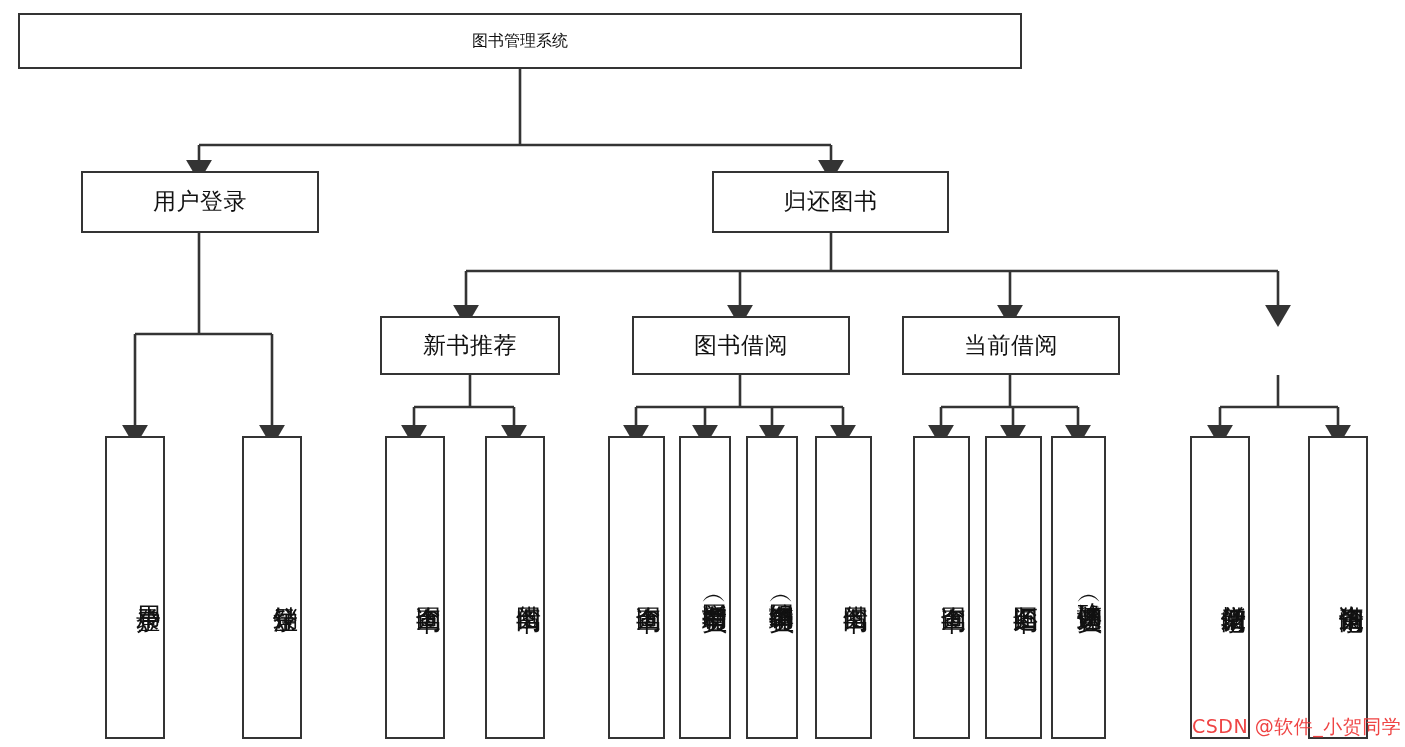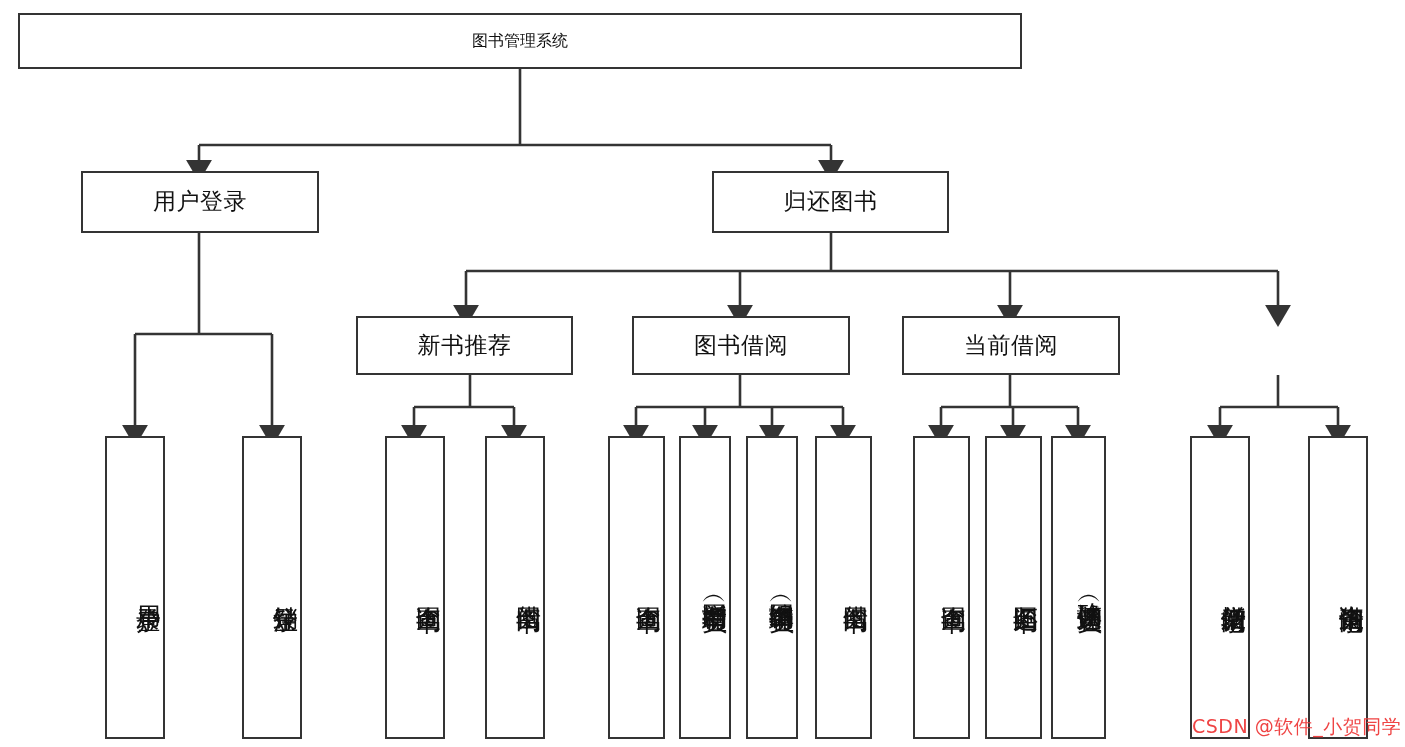--- a/index.html
+++ b/index.html
@@ -134,21 +134,21 @@
     <span>图书管理系统</span>
   </div>
 
   <div class="node h" style="left:81px; top:171px; width:238px; height:62px;">
     <span>用户登录</span>
   </div>
   <div class="node h" style="left:712px; top:171px; width:237px; height:62px;">
     <span>归还图书</span>
   </div>
 
-  <div class="node h" style="left:356px; top:316px; width:217px; height:59px;justify-content:center;">
+  <div class="node h" style="left:380px; top:316px; width:180px; height:59px;justify-content:center;">
     <span>新书推荐</span>
   </div>
   <div class="node h" style="left:632px; top:316px; width:218px; height:59px;">
     <span>图书借阅</span>
   </div>
   <div class="node h" style="left:902px; top:316px; width:218px; height:59px;">
     <span>当前借阅</span>
   </div>
 
   <div class="node v" style="left:105px; top:436px; width:60px; height:303px;">

